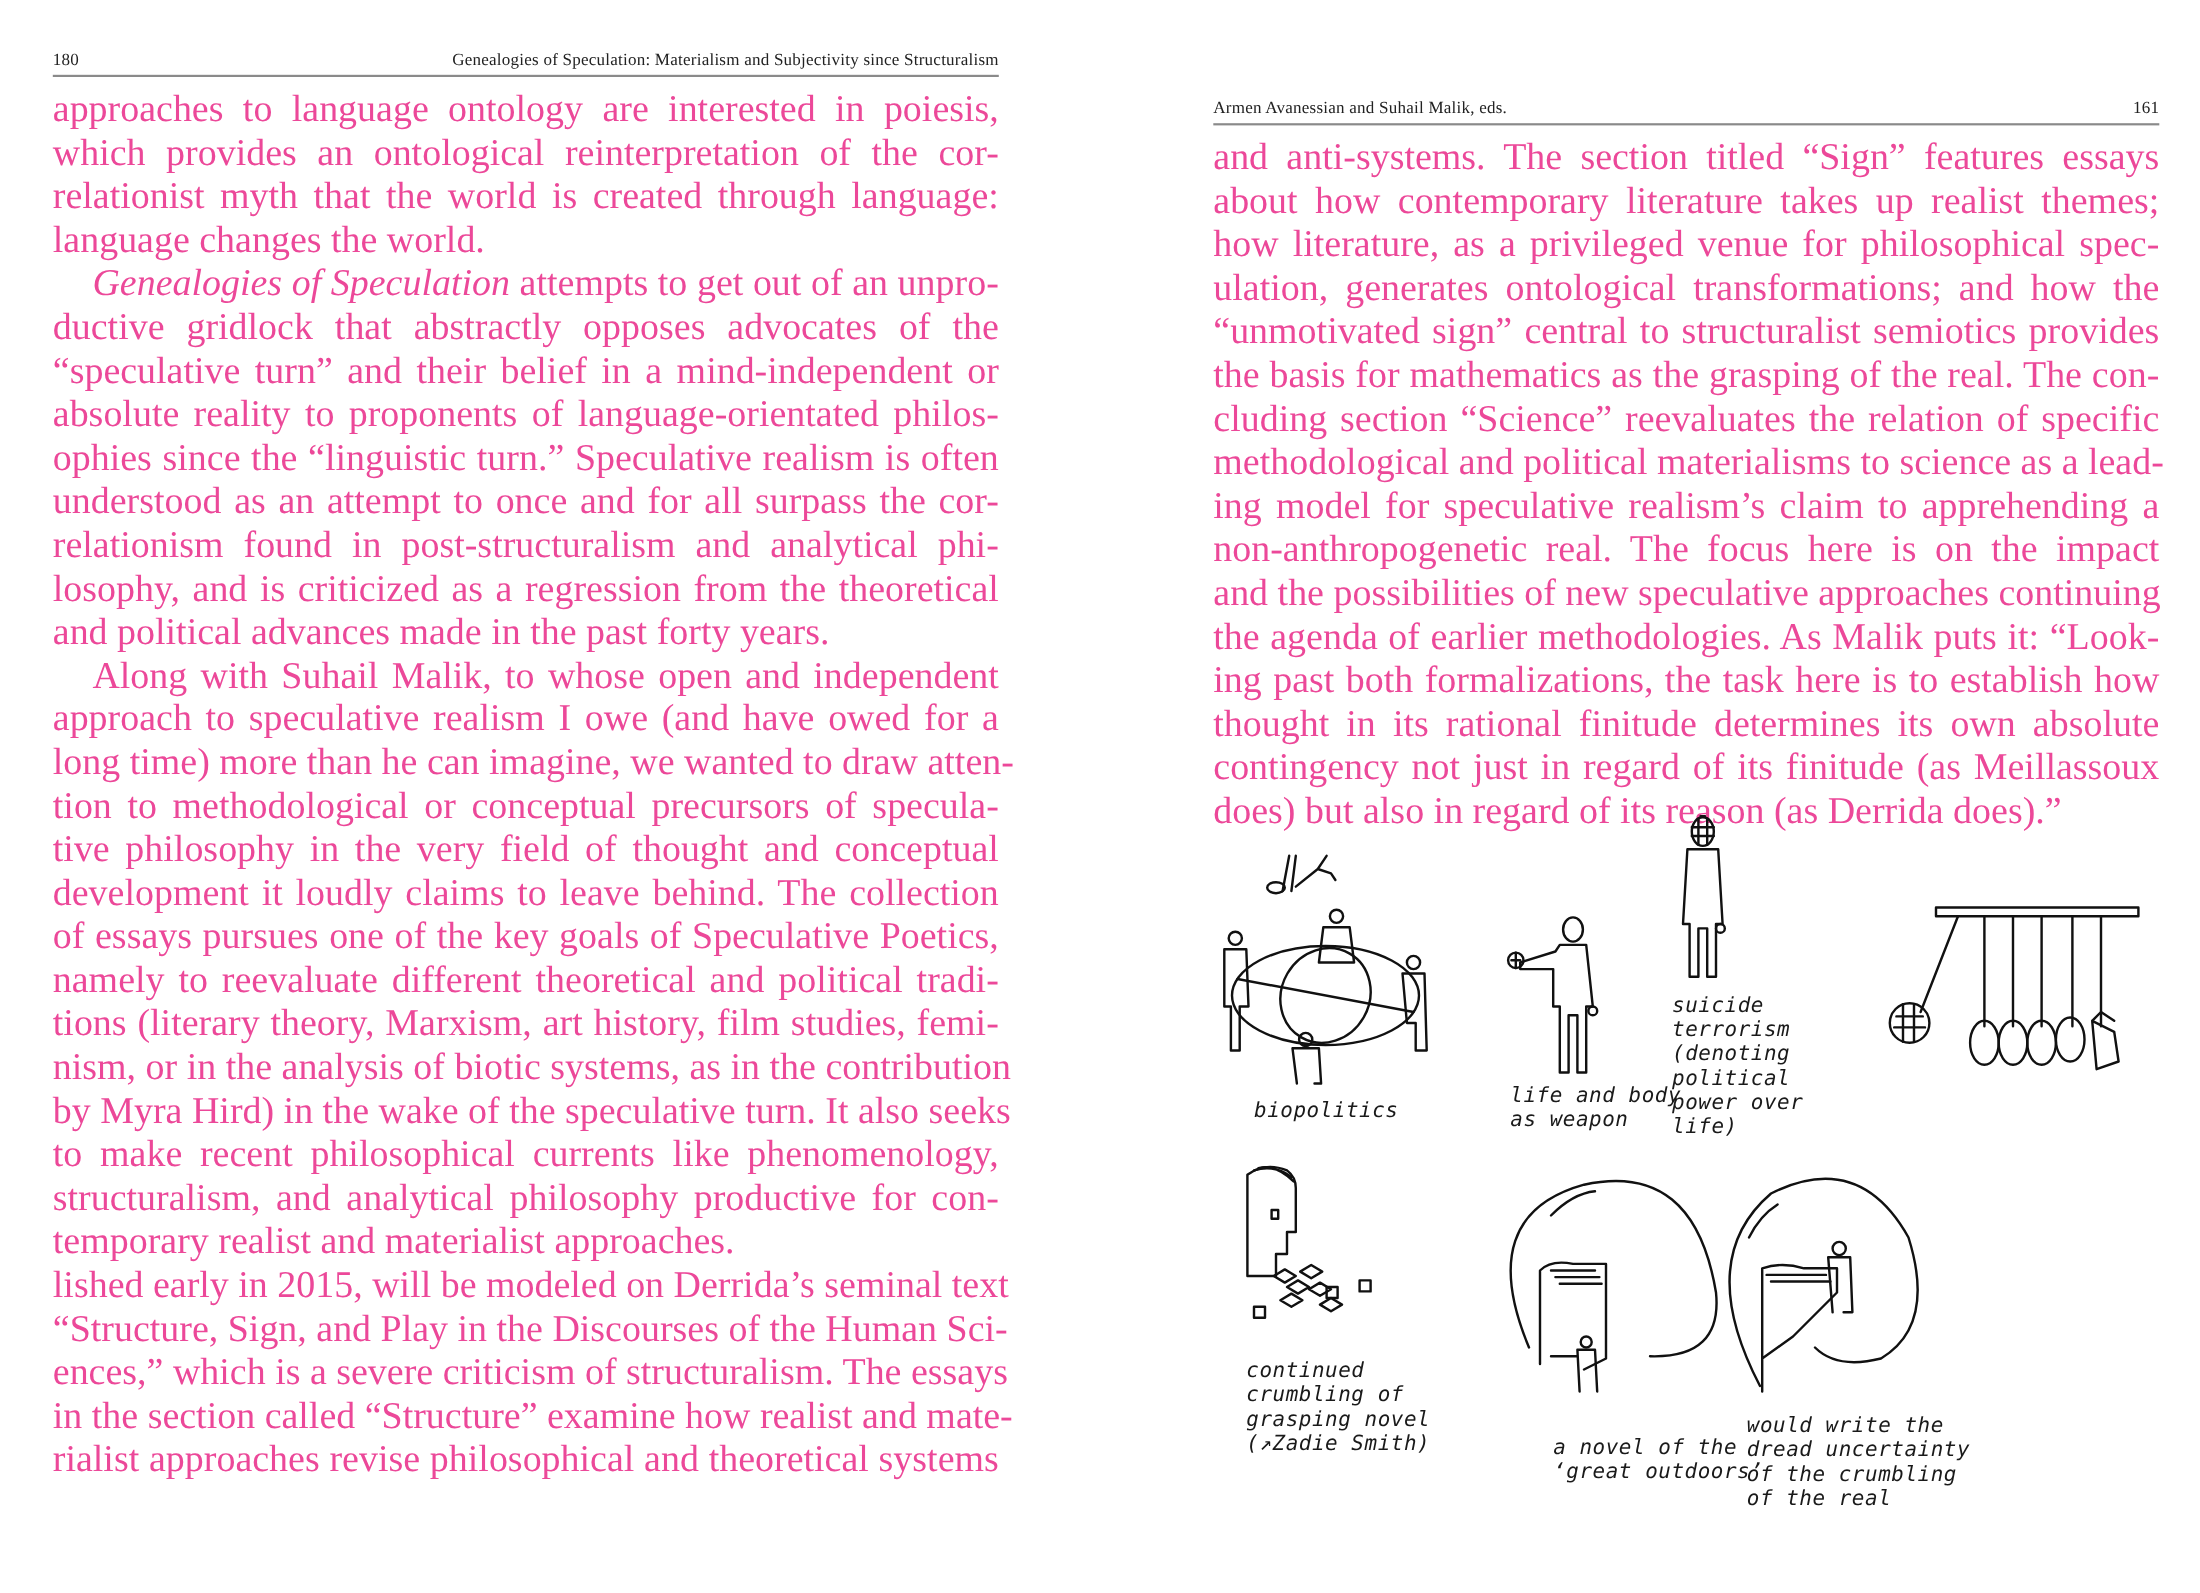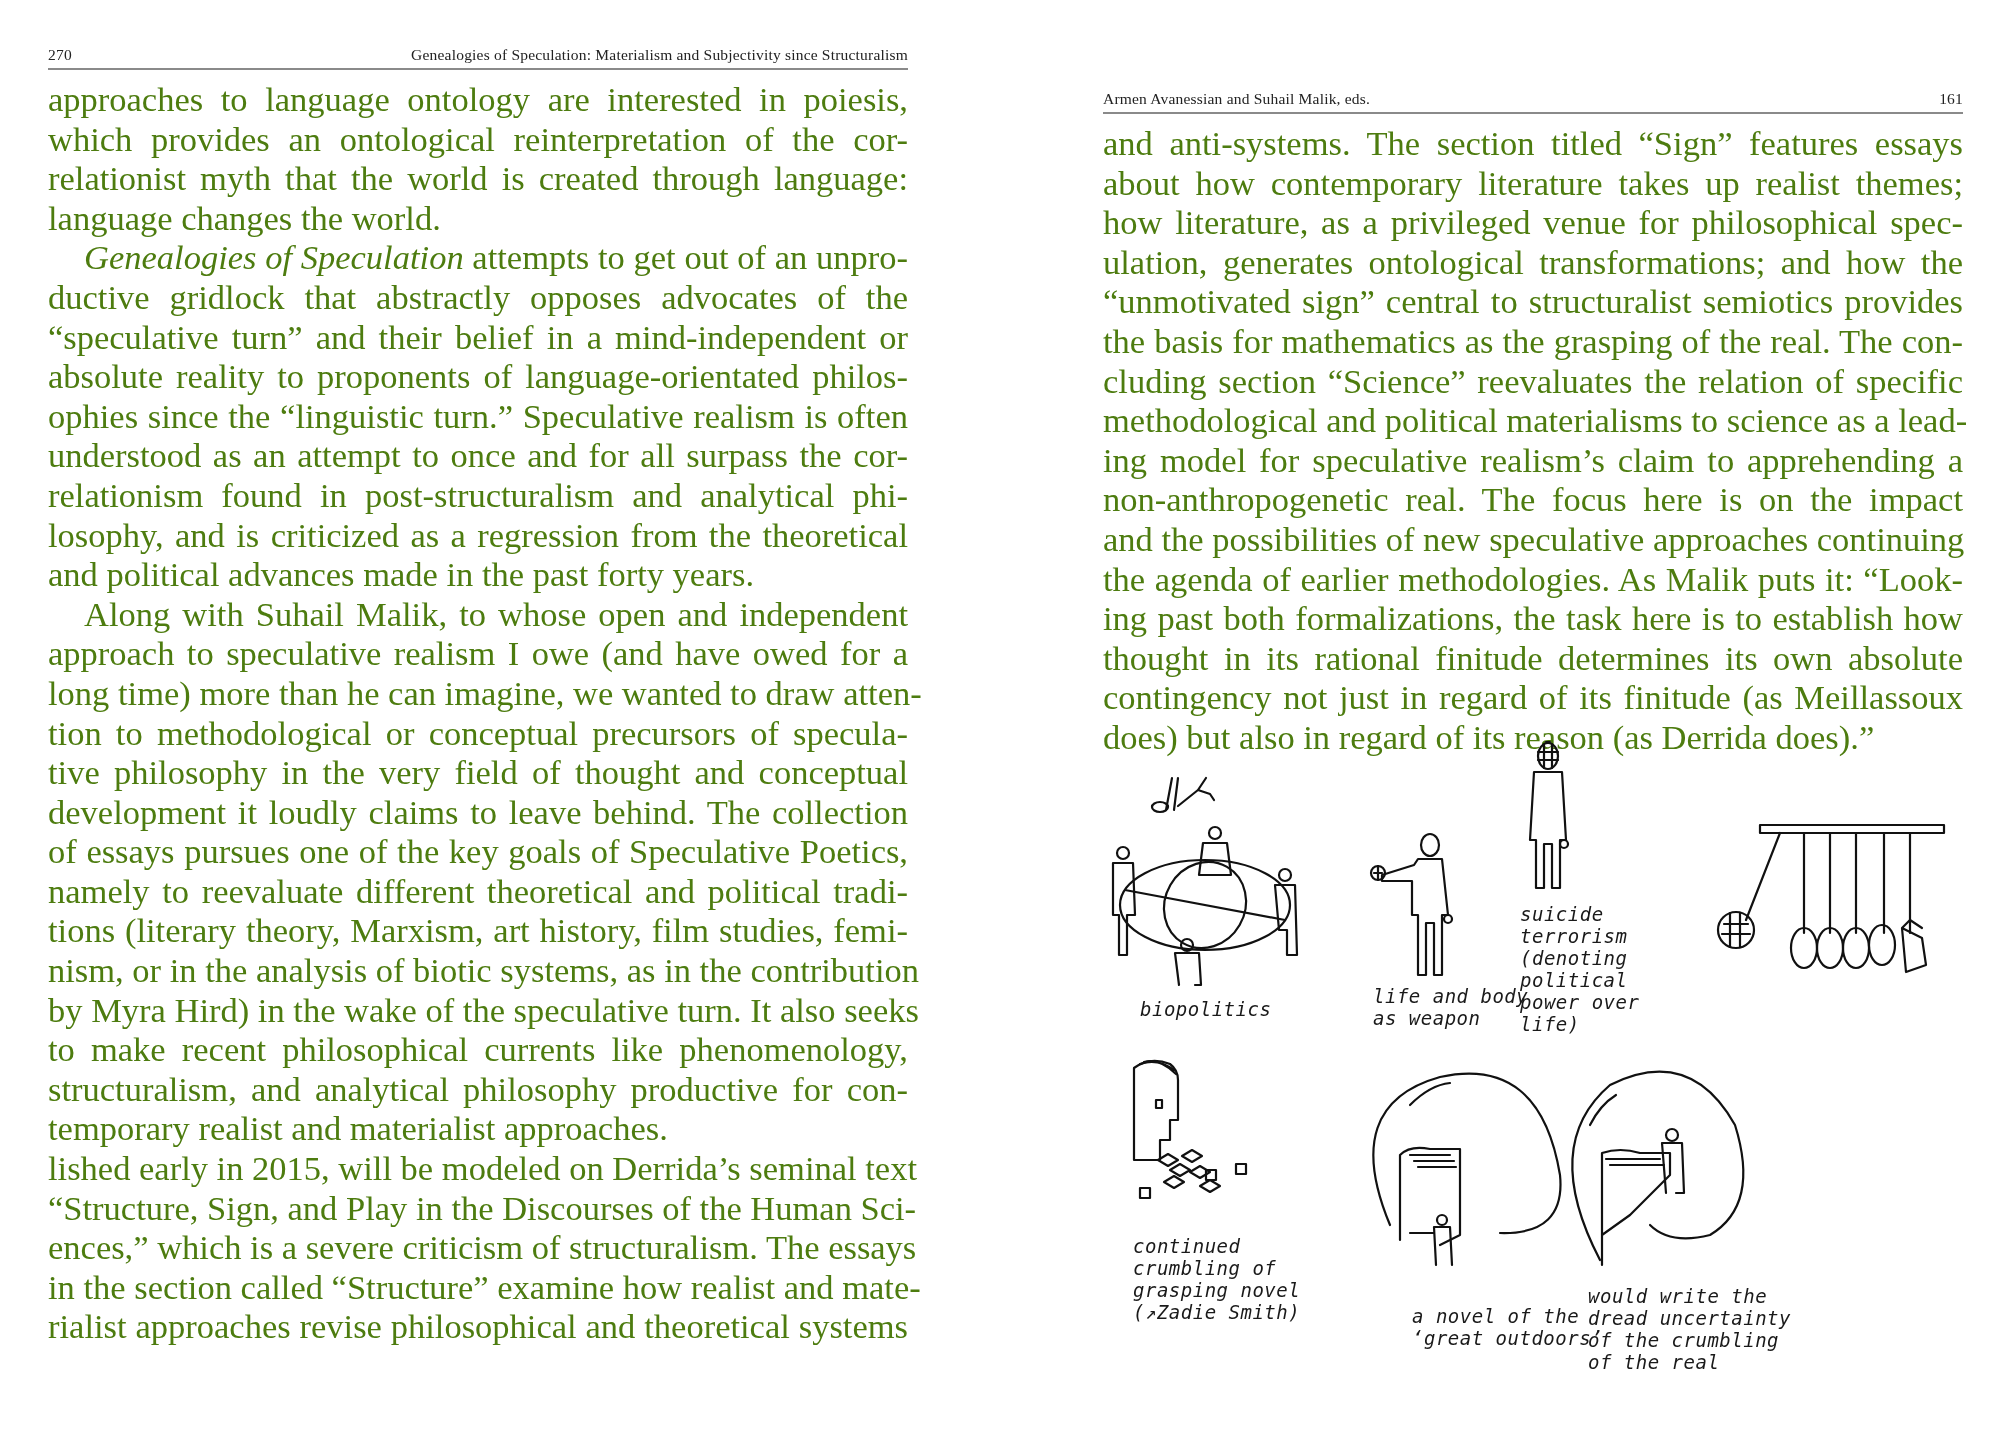--- a/index.html
+++ b/index.html
@@ -4,36 +4,36 @@
 <style>
   html, body { margin:0; padding:0; background:#ffffff; }
   body { width:2000px; height:1448px; position:relative; overflow:hidden; color:#1a1a1a; }
   .page { position:absolute; top:0; height:1448px; }
   .page-left { left:0; width:1000px; }
   .page-right { left:1000px; width:1000px;margin-top:44px; }
   .running-head { position:absolute; top:46px; height:22px; font-family:"Liberation Serif", serif; font-size:15.5px; letter-spacing:0.2px; color:#222; }
   .running-head .num { position:absolute; top:0; }
   .running-head .title { position:absolute; top:0; white-space:nowrap; }
   .rule { position:absolute; top:68px; height:0; border-top:2px solid #8a8a8a; }
-  .body-text { position:absolute; top:80px; font-family:"Liberation Serif", serif; font-size:34.5px; line-height:39.6px; color:#4d7c0f; }
+  .body-text { position:absolute; top:80px; font-family:"Liberation Serif", serif; font-size:34.5px; line-height:39.6px; color:#ec4899; }
   .line { display:block; white-space:nowrap; text-align:justify; text-align-last:justify; height:39.6px; }
   .line.last { text-align-last:left; }
   .line.indent { padding-left:36px; }
   .line i { font-style:italic; }
   .fig { position:absolute; }
   .caption { position:absolute; font-family:"DejaVu Sans Mono", monospace; font-size:19px; line-height:22px; color:#1a1a1a; font-style:italic; letter-spacing:0.5px; white-space:pre; }
   svg { overflow:visible; }
   svg * { fill:none; stroke:#111; stroke-width:2.2; stroke-linecap:round; stroke-linejoin:round; }
 </style>
 </head>
 <body>
 
 <div class="page page-left">
   <div class="running-head" style="left:48px; width:860px;">
-    <span class="num" style="left:0;">270</span>
+    <span class="num" style="left:0;">180</span>
     <span class="title" style="right:0;">Genealogies of Speculation: Materialism and Subjectivity since Structuralism</span>
   </div>
   <div class="rule" style="left:48px; width:860px;"></div>
   <div class="body-text" id="left-body" style="left:48px; width:860px;">
       <span class="line"><span>approaches to language ontology are interested in poiesis,</span></span>
       <span class="line"><span>which provides an ontological reinterpretation of the cor-</span></span>
       <span class="line"><span>relationist myth that the world is created through language:</span></span>
       <span class="line last"><span>language changes the world.</span></span>
       <span class="line indent"><i>Genealogies of Speculation</i><span> attempts to get out of an unpro-</span></span>
       <span class="line"><span>ductive gridlock that abstractly opposes advocates of the</span></span>

